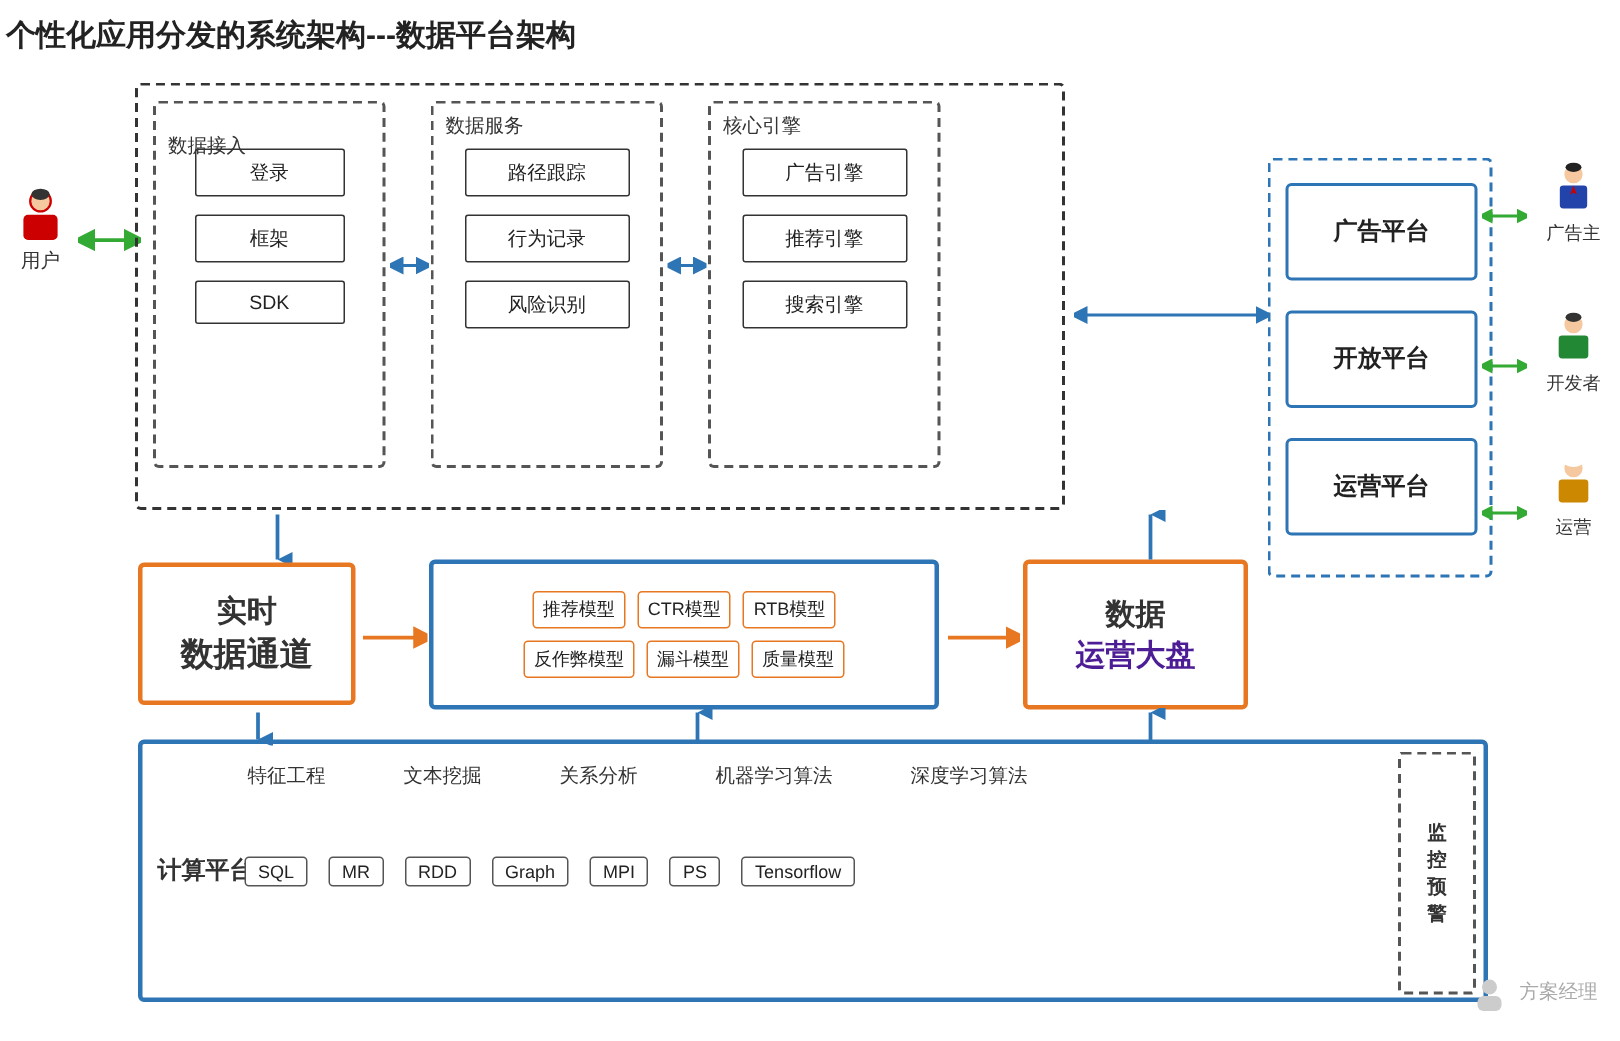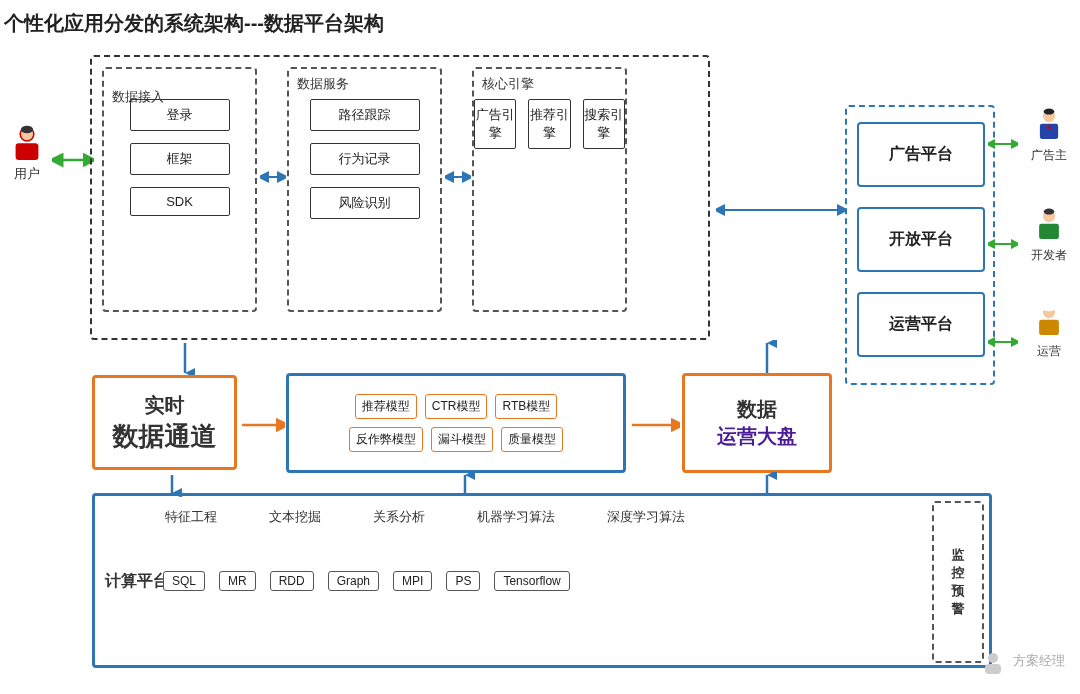--- a/index.html
+++ b/index.html
@@ -205,21 +205,21 @@
       <span class="section-label" style="left:8px;">数据服务</span>
       <div style="display:flex;flex-direction:column;align-items:center;gap:12px;margin-top:30px;">
         <div class="item-box" style="width:110px;padding:6px 0;">路径跟踪</div>
         <div class="item-box" style="width:110px;padding:6px 0;">行为记录</div>
         <div class="item-box" style="width:110px;padding:6px 0;">风险识别</div>
       </div>
     </div>
 
     <div class="sub-dashed" style="left:380px;top:10px;width:155px;height:245px;">
       <span class="section-label" style="left:8px;">核心引擎</span>
-      <div style="display:flex;flex-direction:row;align-items:center;gap:12px;margin-top:30px;">
+      <div style="display:flex;flex-direction:column;align-items:center;gap:12px;margin-top:30px;">
         <div class="item-box" style="width:110px;padding:6px 0;">广告引擎</div>
         <div class="item-box" style="width:110px;padding:6px 0;">推荐引擎</div>
         <div class="item-box" style="width:110px;padding:6px 0;">搜索引擎</div>
       </div>
     </div>
 
     <div style="position:absolute;left:168px;top:110px;">
       <svg width="26" height="20" viewBox="0 0 26 20">
         <defs>
           <marker id="bh1" markerWidth="6" markerHeight="6" refX="3" refY="3" orient="auto">
@@ -255,21 +255,21 @@
         <marker id="dh1" markerWidth="6" markerHeight="6" refX="3" refY="6" orient="auto">
           <path d="M0,0 L6,0 L3,6 Z" fill="#2E75B6"></path>
         </marker>
       </defs>
       <line x1="10" y1="2" x2="10" y2="32" stroke="#2E75B6" stroke-width="2.5" marker-end="url(#dh1)"></line>
     </svg>
   </div>
 
   <div class="orange-box" style="left:92px;top:330px;width:145px;height:95px;display:flex;flex-direction:column;align-items:center;justify-content:center;">
     <div style="font-size:20px;font-weight:bold;color:#333;">实时</div>
-    <div style="font-size:26px;font-weight:bold;color:#333;">数据通道</div>
+    <div style="font-size:22px;font-weight:bold;color:#333;">数据通道</div>
   </div>
 
   <div style="position:absolute;left:240px;top:370px;">
     <svg width="45" height="20" viewBox="0 0 45 20">
       <defs>
         <marker id="eh1" markerWidth="6" markerHeight="6" refX="3" refY="3" orient="auto">
           <path d="M0,0 L6,3 L0,6 Z" fill="#E87722"></path>
         </marker>
       </defs>
       <line x1="2" y1="10" x2="43" y2="10" stroke="#E87722" stroke-width="2.5" marker-end="url(#eh1)"></line>

